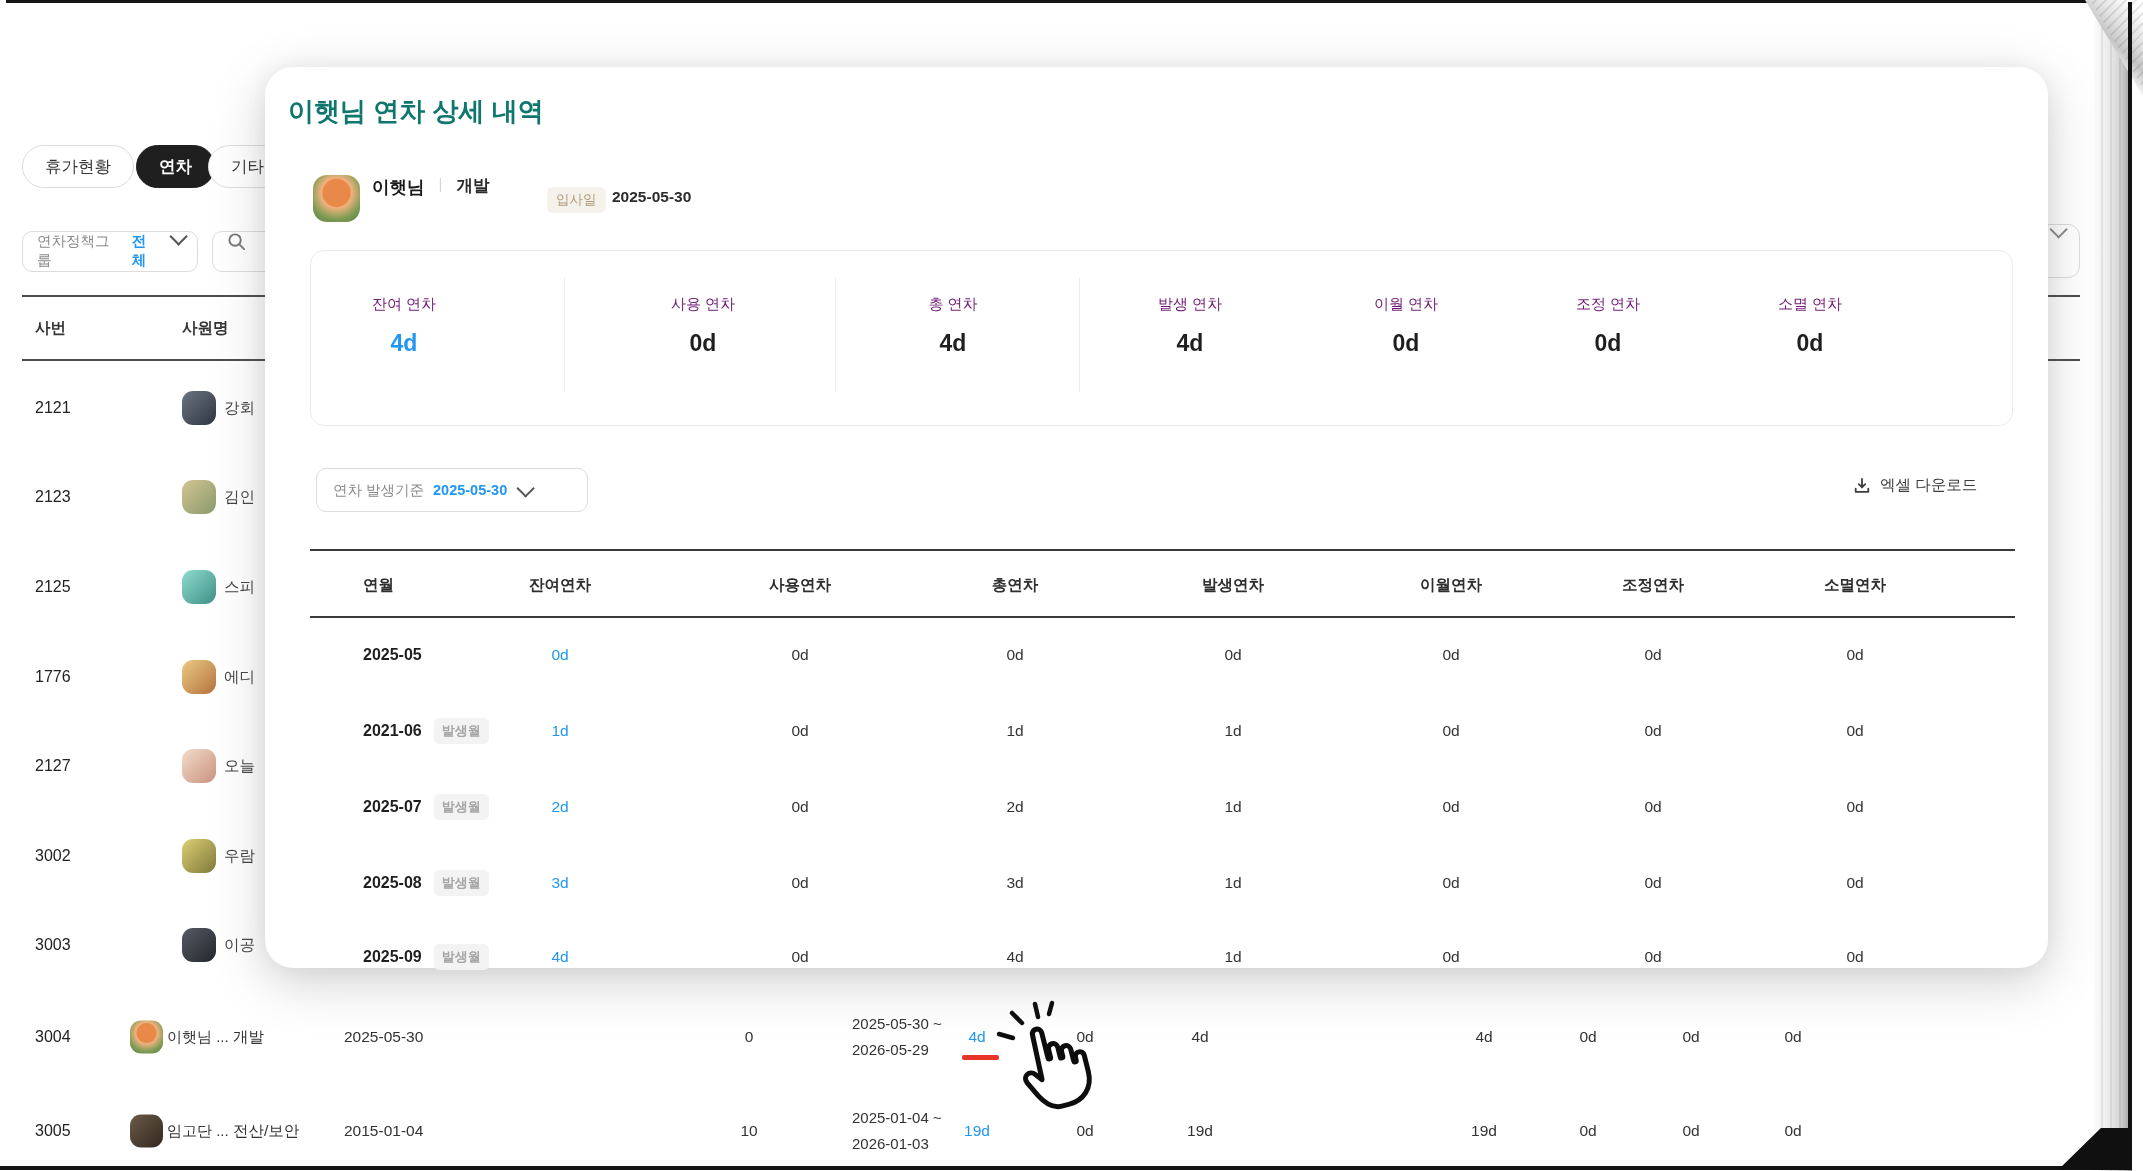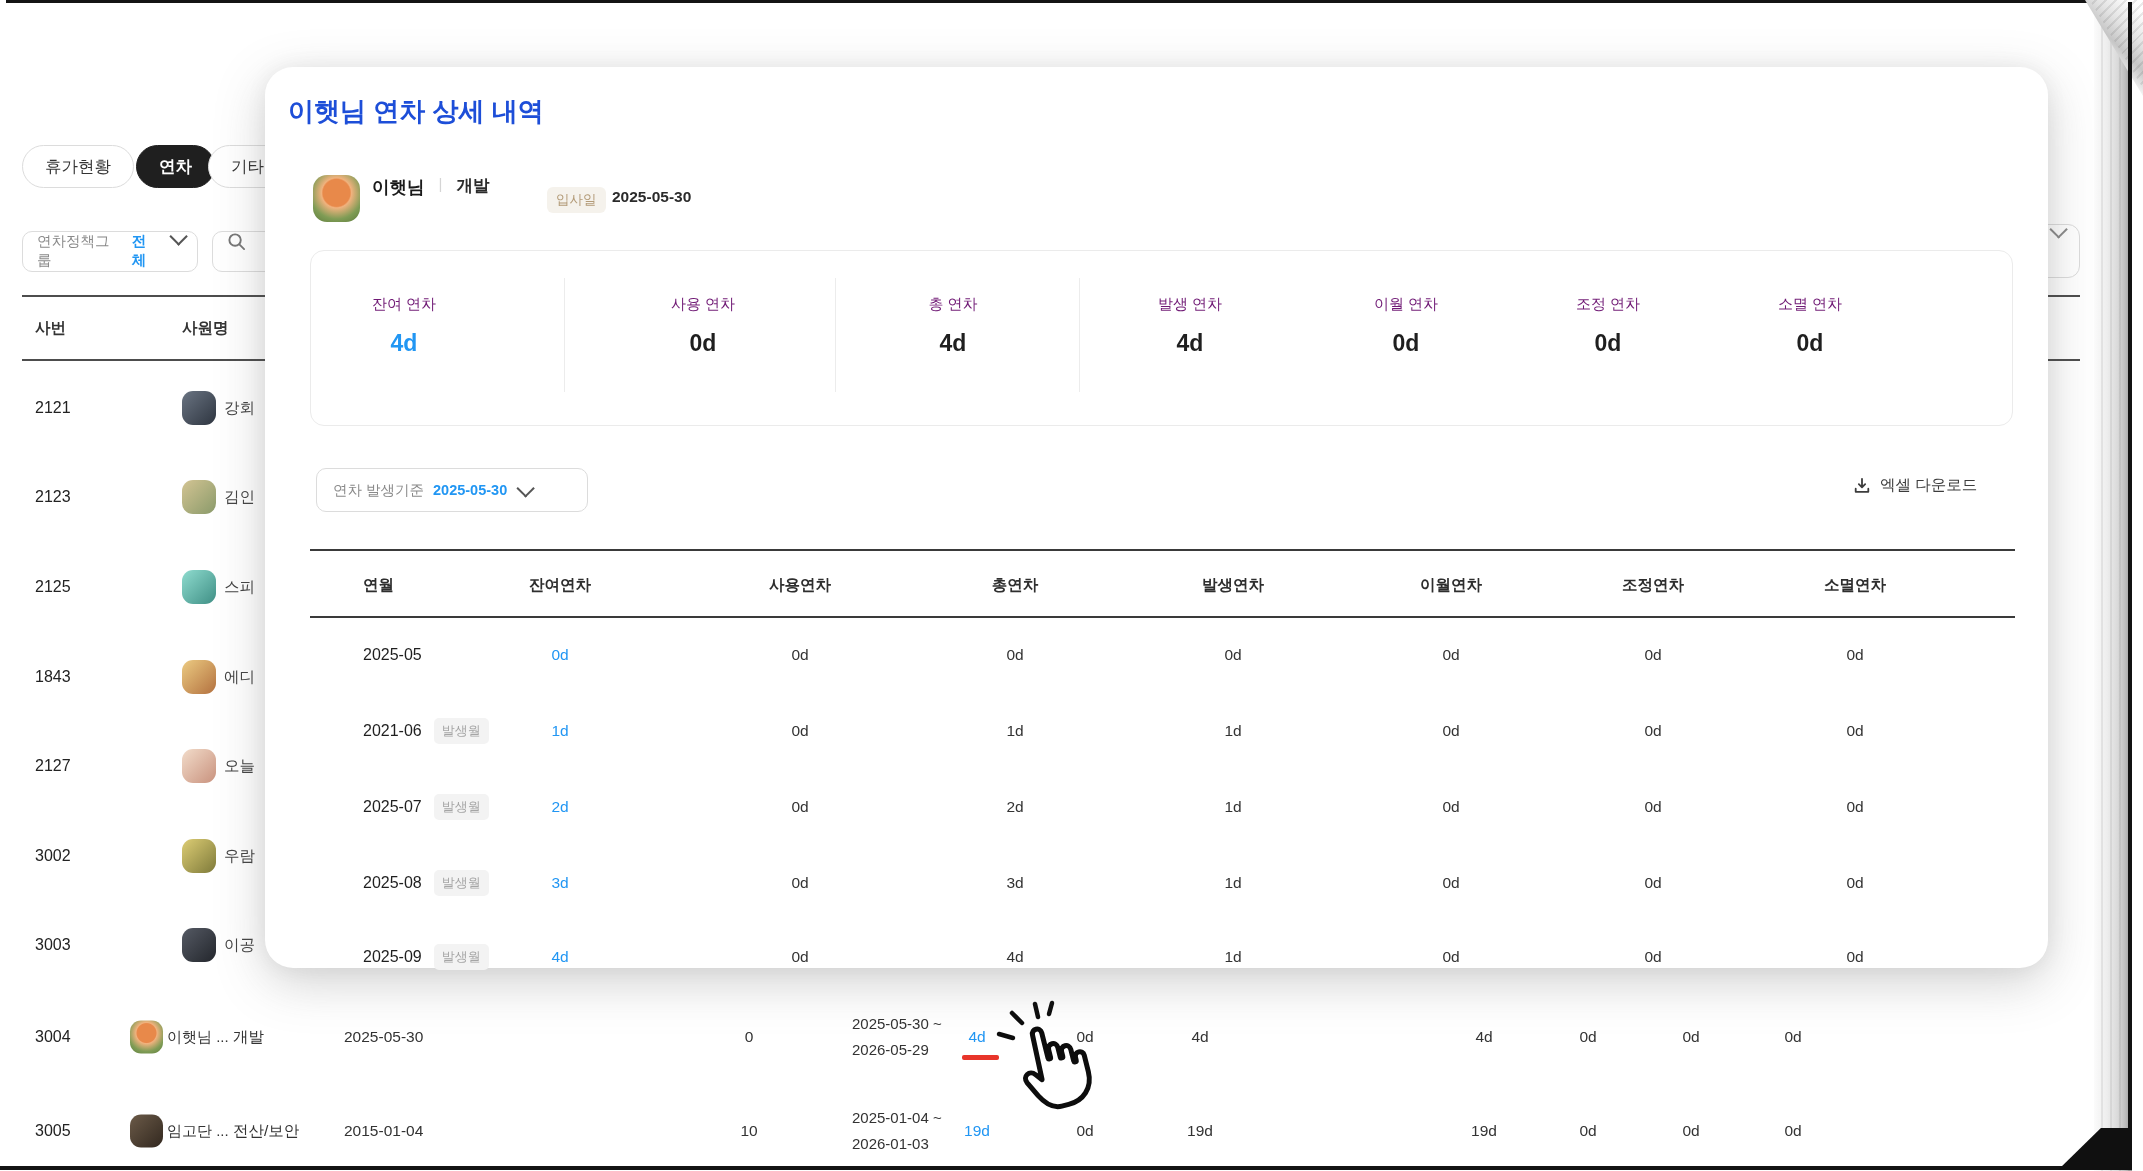--- a/index.html
+++ b/index.html
@@ -50,21 +50,21 @@
   .fullrow .num{position:absolute;top:50%;transform:translate(-50%,-50%);font-size:15.5px;color:#333;}
   .num.f1{left:977px}.num.f2{left:1085px}.num.f3{left:1200px}.num.f4{left:1484px}
   .num.f5{left:1588px}.num.f6{left:1691px}.num.f7{left:1793px}
   .blue{color:#2196f3 !important;}
   .red-underline{position:absolute;left:962px;top:1055px;width:37px;height:5px;background:#e8352a;border-radius:2px;z-index:6;}
   .hand{position:absolute;left:990px;top:1000px;z-index:7;}
 
   
   .modal{position:absolute;left:265px;top:67px;width:1783px;height:901px;background:#fff;border-radius:28px;
          box-shadow:0 14px 50px rgba(90,90,90,.28),0 0 22px rgba(0,0,0,.05);z-index:10;}
-  .m-title{position:absolute;left:23px;top:27px;font-size:26px;font-weight:700;color:#1d4ed8;}
+  .m-title{position:absolute;left:23px;top:27px;font-size:26px;font-weight:700;color:#0f766e;}
   .m-avatar{position:absolute;left:48px;top:108px;width:47px;height:47px;border-radius:14px;
             background:radial-gradient(circle at 50% 38%,#e8894a 0 36%,#f0b27e 40%,#7f9c55 70%,#5d7a3c 100%);}
   .m-emp{position:absolute;left:107px;top:108px;height:47px;display:flex;}
   .m-name{font-size:17.5px;font-weight:700;color:#1a1a1a;}
   .m-sep{margin:0 14px;color:#d5d5d5;font-size:15px;}
   .m-dept{font-size:16.5px;font-weight:600;color:#2b2b2b;}
   .m-joinbadge{position:absolute;left:282px;top:120px;height:26px;padding:0 9px;border-radius:6px;background:#f5f2ec;
                color:#b39b78;font-size:13.5px;display:flex;align-items:center;}
   .m-joindate{position:absolute;left:347px;top:121px;font-size:15.5px;color:#2b2b2b;font-weight:600;}
   .m-card{position:absolute;left:45px;top:183px;width:1703px;height:176px;border:1px solid #ebebeb;border-radius:14px;box-sizing:border-box;}
@@ -74,21 +74,21 @@
   .stat-div{position:absolute;top:211px;width:1px;height:114px;background:#ececec;}
   .m-basis{position:absolute;left:51px;top:401px;width:272px;height:44px;border:1px solid #dcdcdc;border-radius:10px;
            box-sizing:border-box;display:flex;align-items:center;padding:0 16px;}
   .m-excel{position:absolute;top:408px;left:1588px;width:160px;display:flex;align-items:center;gap:9px;font-size:15.5px;color:#3c3c3c;}
   .m-tline{position:absolute;left:45px;width:1705px;height:2px;background:#3a3a3a;}
   .mhead{position:absolute;left:45px;top:498px;width:1705px;height:40px;}
   .mhead span{position:absolute;top:50%;transform:translate(-50%,-50%);font-size:15.5px;color:#2e2e2e;font-weight:600;}
   .mhead .h0{left:53px;transform:translateY(-50%);}
   .mrow{position:absolute;left:45px;width:1705px;height:40px;}
   .mmonth{position:absolute;left:53px;top:50%;transform:translateY(-50%);display:flex;align-items:center;gap:12px;
-          font-size:16px;color:#1f1f1f;}
+          font-size:16px;color:#1f1f1f;font-weight:bold;}
   .mbadge{font-size:13px;color:#a5a5a5;background:#f3f3f3;border-radius:5px;padding:4px 8px;}
   .mbadge:empty{display:none;}
   .mcell{position:absolute;top:50%;transform:translate(-50%,-50%);font-size:15.5px;color:#333;}
   .c1{left:250px}.c2{left:490px}.c3{left:705px}.c4{left:923px}.c5{left:1141px}.c6{left:1343px}.c7{left:1545px}
 
   .search-icon-svg,.dl-icon-svg{display:block;}
 </style>
 </head>
 <body>
 
@@ -129,21 +129,21 @@
     <span class="rid">2123</span>
     <span class="avatar" style="background:linear-gradient(135deg,#d3c493,#8a9a6a)"></span>
     <span class="rname">김인</span>
   </div>
   <div class="bgrow" style="top:565px;">
     <span class="rid">2125</span>
     <span class="avatar" style="background:linear-gradient(135deg,#8fdccf,#3f8f85)"></span>
     <span class="rname">스피</span>
   </div>
   <div class="bgrow" style="top:655px;">
-    <span class="rid">1843</span>
+    <span class="rid">1776</span>
     <span class="avatar" style="background:linear-gradient(135deg,#eccb82,#b3713f)"></span>
     <span class="rname">에디</span>
   </div>
   <div class="bgrow" style="top:744px;">
     <span class="rid">2127</span>
     <span class="avatar" style="background:linear-gradient(135deg,#f2dcca,#c9927e)"></span>
     <span class="rname">오늘</span>
   </div>
   <div class="bgrow" style="top:834px;">
     <span class="rid">3002</span>

